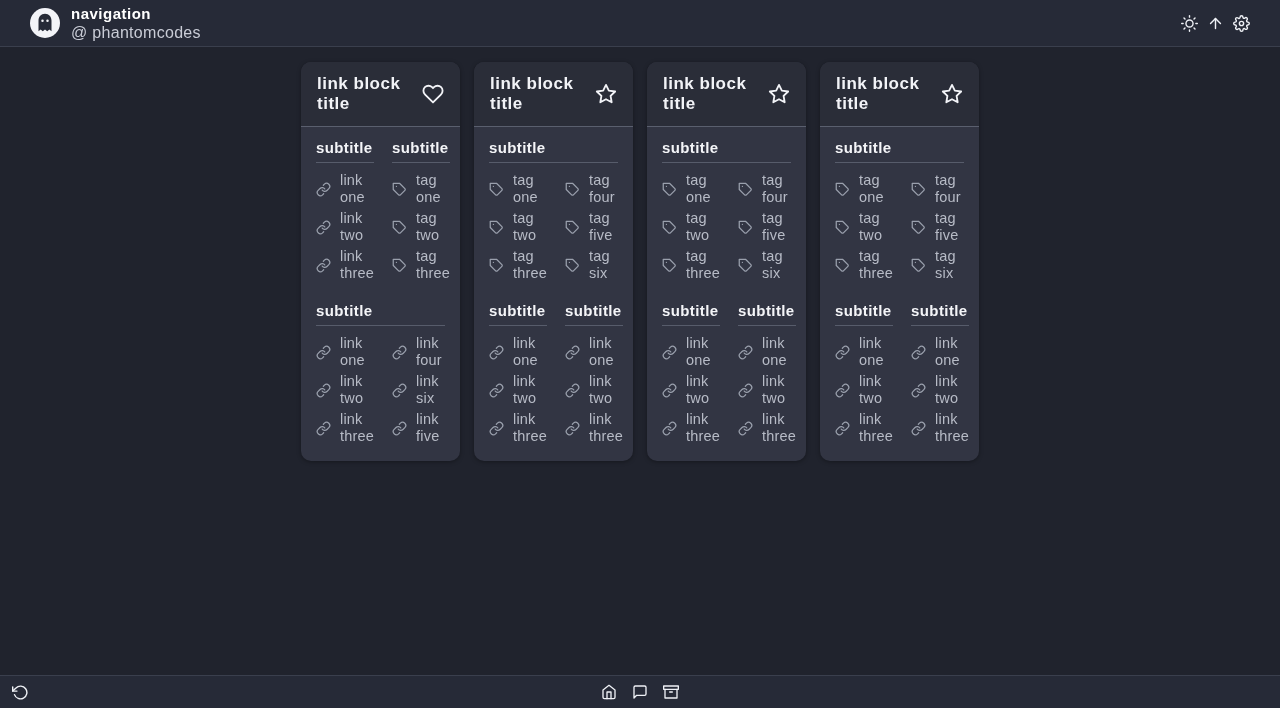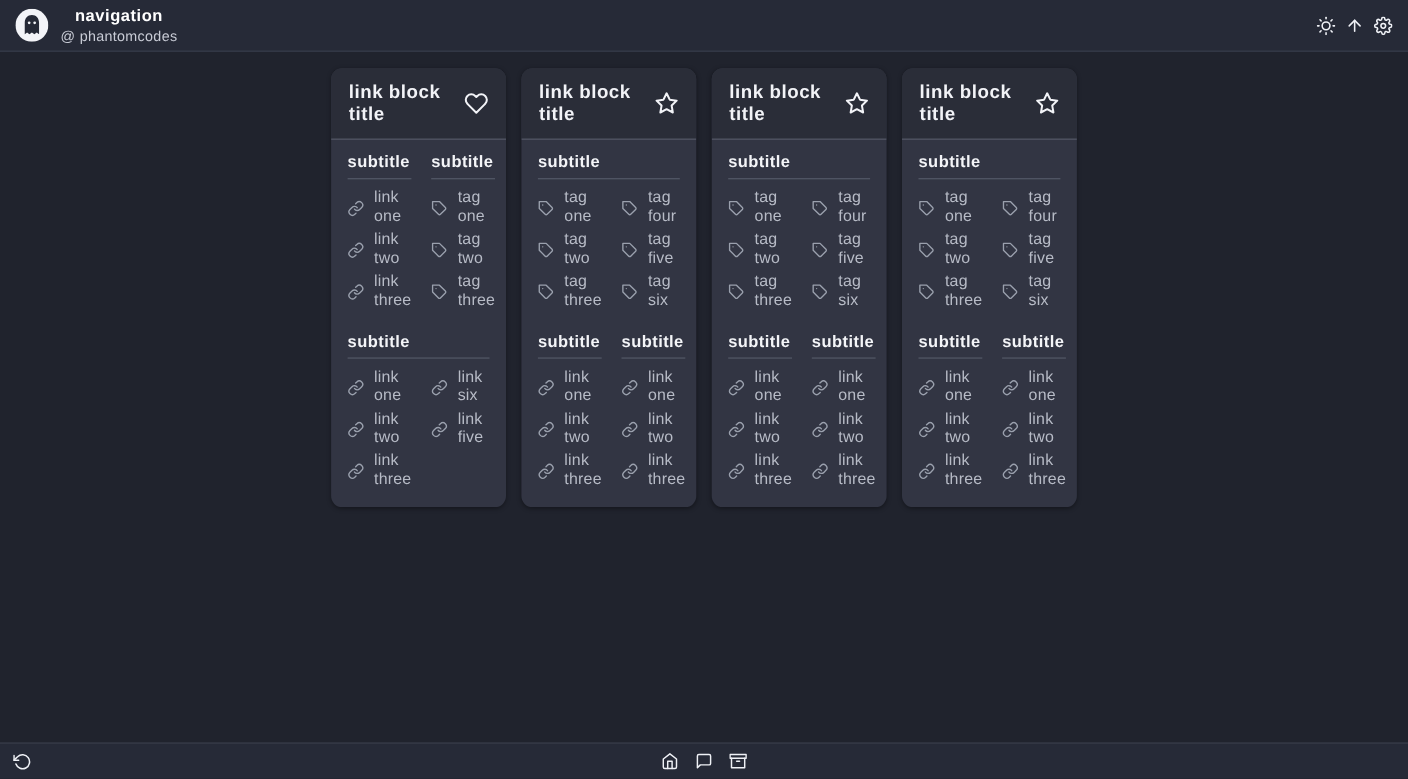--- a/index.html
+++ b/index.html
@@ -12,26 +12,26 @@
     color: #f2f3f7;
   }
   .icon { display: inline-flex; flex: none; }
   .icon svg { width: 100%; height: 100%; display: block; fill: none; stroke: currentColor; stroke-width: 2; stroke-linecap: round; stroke-linejoin: round; }
   button { background: none; border: none; padding: 0; margin: 0; cursor: pointer; color: inherit; display: inline-flex; align-items: center; justify-content: center; font-family: inherit; }
 
   
   .navbar {
     height: 47px; box-sizing: border-box;
     background: #262a37; border-bottom: 1px solid #3a3f4d;
-    display: flex; align-items: center; gap: 11px; padding: 0 14px; text-align: center;
+    display: flex; align-items: center; gap: 11px; padding: 0 30px;
   }
   .avatar { width: 30px; height: 30px; }
   .avatar svg { width: 100%; height: 100%; display: block; }
   .nav-title { font-size: 15px; font-weight: 700; letter-spacing: .5px; color: #ffffff; }
-  .nav-subtitle { font-size: 13px; color: #c9ccd6; margin-top: 2px; letter-spacing: .3px; }
+  .nav-subtitle { font-size: 16px; color: #c9ccd6; margin-top: 2px; letter-spacing: .3px; }
   .nav-actions { margin-left: auto; display: flex; gap: 9px; align-items: center; }
   .nav-actions .icon { width: 17px; height: 17px; color: #eff1f6; }
 
   
   .main { height: 628px; box-sizing: border-box; padding-top: 15px; overflow: hidden; }
   .card-grid {
     width: 678px; margin: 0 auto;
     display: grid; grid-template-columns: 1fr 1fr 1fr 1fr;
     gap: 4px 14px; align-items: start;
   }
@@ -239,20 +239,29 @@
               </div>
             </div>
             <div class="card-col">
               <div class="item">
                 <span class="icon">
                   <svg viewBox="0 0 24 24">
                     <path d="M10 13a5 5 0 0 0 7.54.54l3-3a5 5 0 0 0-7.07-7.07l-1.72 1.71"></path>
                     <path d="M14 11a5 5 0 0 0-7.54-.54l-3 3a5 5 0 0 0 7.07 7.07l1.71-1.71"></path>
                   </svg>
                 </span>
+                <span>link four</span>
+              </div>
+              <div class="item">
+                <span class="icon">
+                  <svg viewBox="0 0 24 24">
+                    <path d="M10 13a5 5 0 0 0 7.54.54l3-3a5 5 0 0 0-7.07-7.07l-1.72 1.71"></path>
+                    <path d="M14 11a5 5 0 0 0-7.54-.54l-3 3a5 5 0 0 0 7.07 7.07l1.71-1.71"></path>
+                  </svg>
+                </span>
                 <span>link six</span>
               </div>
               <div class="item">
                 <span class="icon">
                   <svg viewBox="0 0 24 24">
                     <path d="M10 13a5 5 0 0 0 7.54.54l3-3a5 5 0 0 0-7.07-7.07l-1.72 1.71"></path>
                     <path d="M14 11a5 5 0 0 0-7.54-.54l-3 3a5 5 0 0 0 7.07 7.07l1.71-1.71"></path>
                   </svg>
                 </span>
                 <span>link five</span>

